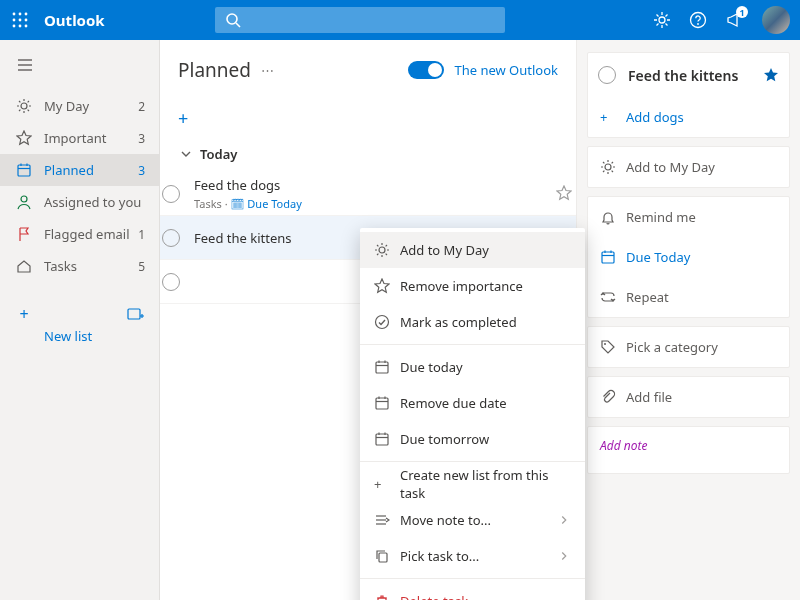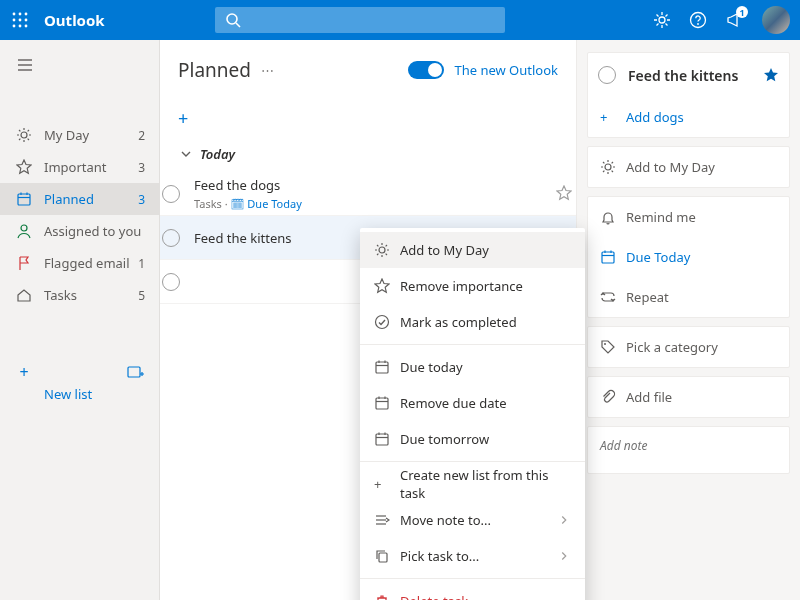--- a/index.html
+++ b/index.html
@@ -12,21 +12,21 @@
   .search { flex: 0 0 290px; height: 26px; background: #4ba0e1; border-radius: 2px; display:flex; align-items:center; padding: 0 10px; }
   .search svg { flex-shrink:0; }
   .spacer { flex: 1; }
   .hicon { width: 36px; height:40px; display:flex; align-items:center; justify-content:center; cursor:pointer; }
   .avatar { width:28px; height:28px; border-radius:50%; background: linear-gradient(135deg,#7aa 0%,#468 50%,#cba 100%); margin: 0 10px; }
   .notif { position:relative; }
   .notif .badge { position:absolute; top:6px; right:4px; background:#fff; color:#0078d4; font-size:9px; width:12px; height:12px; border-radius:50%; display:flex; align-items:center; justify-content:center; font-weight:700; }
 
   
   .app { display:flex; height: calc(600px - 40px); }
-  .sidebar { width: 160px; background: #f3f2f1; border-right:1px solid #e1dfdd; display:flex; flex-direction:column;gap:29px; }
+  .sidebar { width: 160px; background: #f3f2f1; border-right:1px solid #e1dfdd; display:flex; flex-direction:column; }
   .sb-top { height: 50px; display:flex; align-items:center; padding-left: 16px; }
   .nav { list-style:none; }
   .nav li { height: 32px; display:flex; align-items:center; padding: 0 14px; cursor:pointer; color:#605e5c; }
   .nav li .ic { width:20px; display:flex; justify-content:center; margin-right:10px; }
   .nav li .lbl { flex:1; font-size:13px; }
   .nav li .cnt { color:#605e5c; font-size:12px; }
   .nav li.active { background:#e1dfdd; color:#0078d4; }
   .nav li.active .cnt { color:#0078d4; }
   .newlist { margin-top:12px; height:40px; display:flex; align-items:center; padding:0 14px; color:#0078d4; cursor:pointer; }
   .newlist .ic { width:20px; text-align:center; margin-right:10px; font-size:16px; }
@@ -36,21 +36,21 @@
   .main { flex:1; background:#fff; display:flex; flex-direction:column; position:relative; }
   .main-head { height: 60px; display:flex; align-items:center; padding: 0 18px; }
   .main-head h1 { color:#3b3a39; font-weight:400; font-size:19px; }
   .main-head .dots { margin-left:10px; color:#605e5c; letter-spacing:1px; cursor:pointer; }
   .main-head .sp { flex:1; }
   .toggle { width:36px; height:18px; background:#0078d4; border-radius:10px; position:relative; margin-right:10px; cursor:pointer; }
   .toggle::after { content:""; position:absolute; right:2px; top:2px; width:14px; height:14px; border-radius:50%; background:#fff; }
   .toggle-lbl { color:#0078d4; font-size:13px; }
   .add-task { height:36px; display:flex; align-items:center; padding:0 18px; color:#0078d4; cursor:pointer; }
   .add-task .plus { width:22px; font-size:18px; text-align:left; }
-  .section-head { display:flex; align-items:center; height:36px; padding:0 18px; font-weight:600;font-style:italic; }
+  .section-head { display:flex; align-items:center; height:36px; padding:0 18px; font-weight:600; }
   .section-head .chev { width:22px; color:#605e5c; }
   .tasklist { list-style:none; }
   .task { display:flex; align-items:center; height:44px; padding:0 2px; border-bottom:1px solid #f3f2f1; cursor:pointer; }
   .task.selected { background:#eef4fb; }
   .circle { width:18px; height:18px; border:1.5px solid #9d9d9d; border-radius:50%; margin-right:14px; cursor:pointer; }
   .task .content { flex:1; }
   .task .title { font-size:13px; color:#323130; }
   .task .meta { font-size:11px; color:#797775; margin-top:2px; }
   .task .meta .due { color:#0078d4; }
   .star { width:18px; height:18px; cursor:pointer; }
@@ -69,21 +69,21 @@
   
   .detail { width:224px; background:#f6f5f4; border-left:1px solid #edebe9; padding: 12px 10px; display:flex; flex-direction:column; gap:8px; }
   .card { background:#fff; border:1px solid #edebe9; border-radius:2px; }
   .d-title { display:flex; align-items:center; height:44px; padding:0 10px; }
   .d-title .circle { margin-right:12px; }
   .d-title .t { flex:1; font-weight:600; font-size:14px; }
   .row { height:40px; display:flex; align-items:center; padding:0 12px; cursor:pointer; color:#605e5c; }
   .row.accent { color:#0078d4; }
   .row .ic { width:26px; display:flex; align-items:center; }
   .row .lbl { font-size:13px; }
-  .note { background:#fff; border:1px solid #edebe9; border-radius:2px; height:48px; padding:10px 12px; color:#737373; font-style:italic; font-size:12px; cursor:text; }
+  .note { background:#fff; border:1px solid #edebe9; border-radius:2px; height:48px; padding:10px 12px; color:#a21caf; font-style:italic; font-size:12px; cursor:text; }
 
   svg { display:block; }
 </style>
 </head>
 <body>
 
 <svg width="0" height="0" style="position:absolute">
   <defs>
     <g id="i-search">
         <circle cx="7" cy="7" r="5" fill="none" stroke="currentColor" stroke-width="1.6"></circle>

